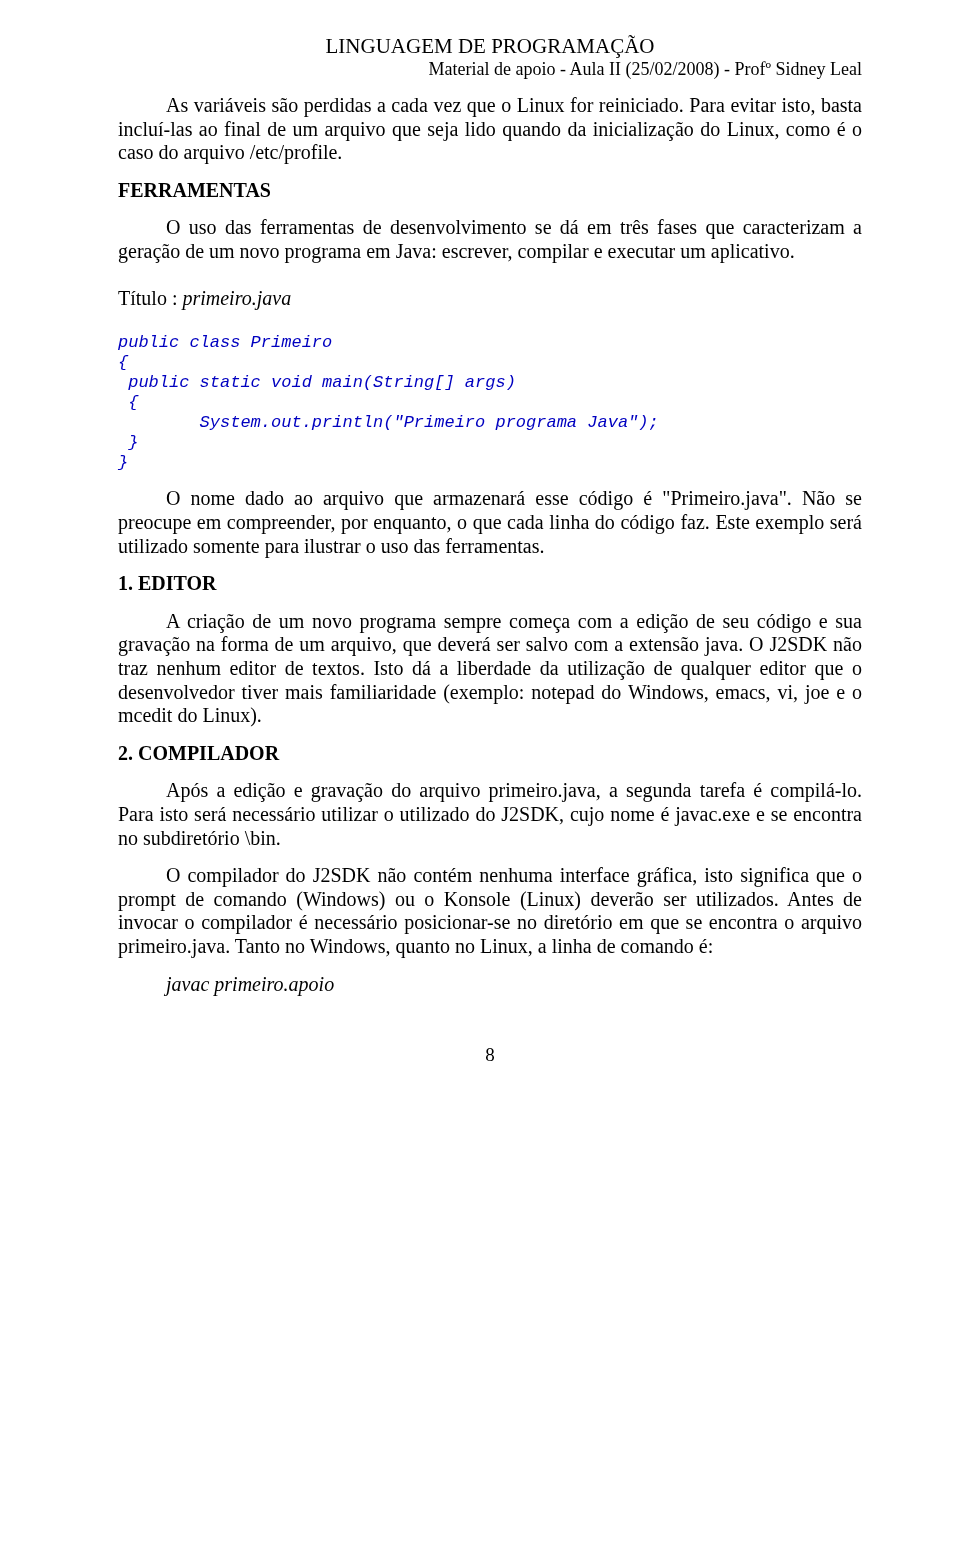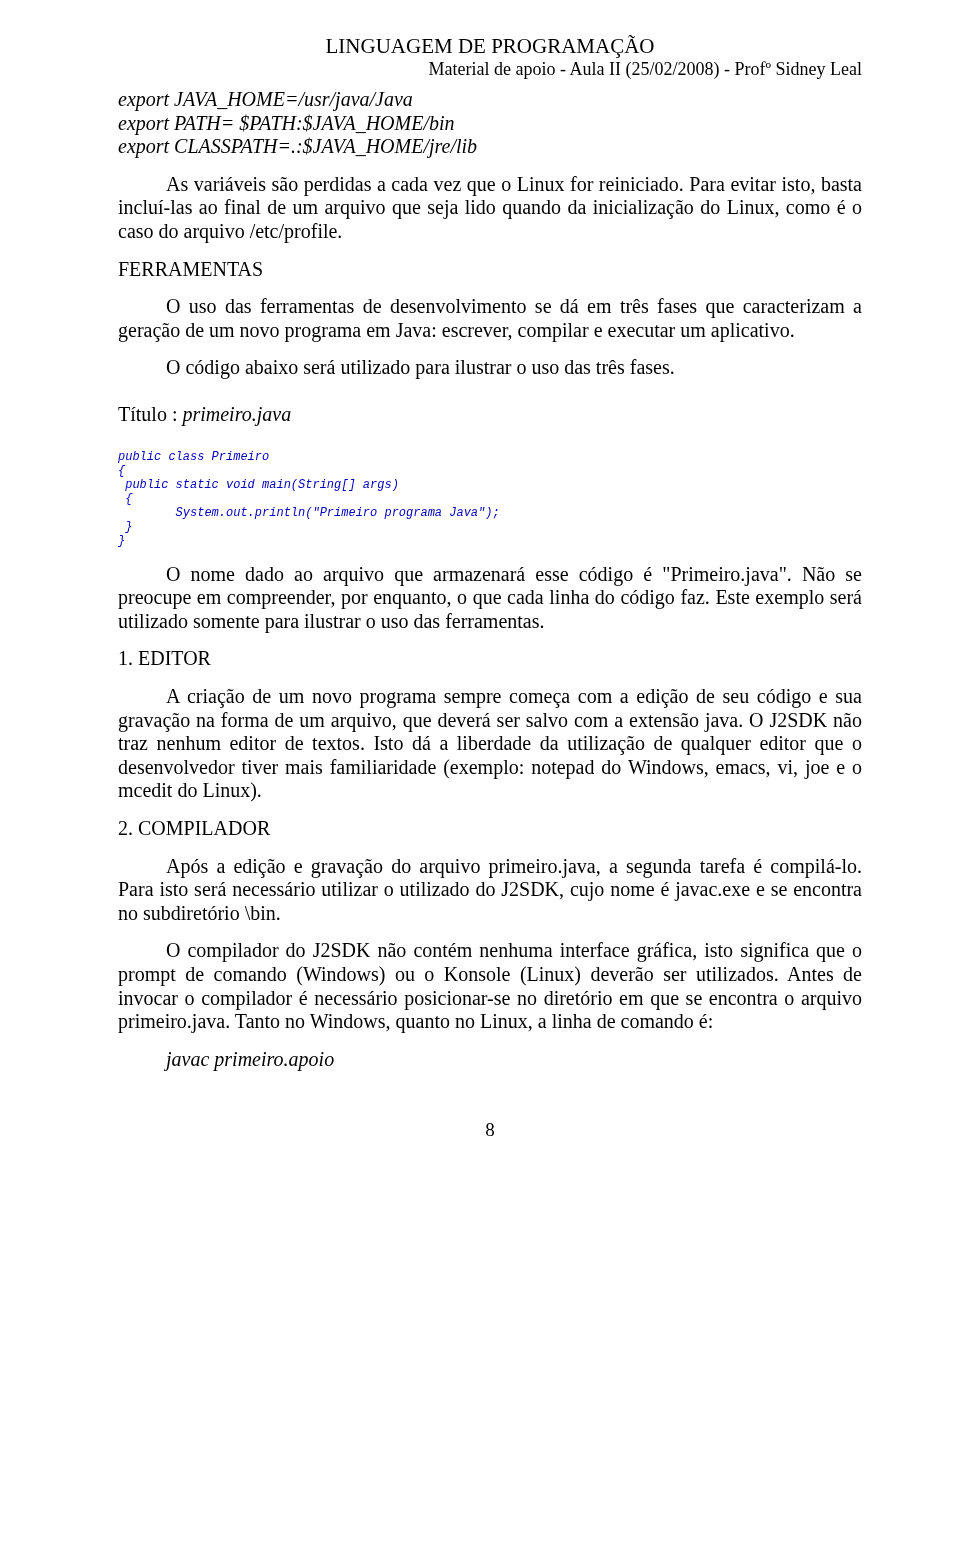--- a/index.html
+++ b/index.html
@@ -24,29 +24,29 @@
   .envline {
     font-style: italic;
     font-size: 20px;
   }
   .para {
     text-align: justify;
     margin: 14px 0;
   }
   .indent { text-indent: 48px; }
   .section-heading {
-    font-weight: normal;
+    font-weight: bold;
     margin: 14px 0 8px 0;
   }
   .code {
     font-family: "Courier New", Courier, monospace;
     font-style: italic;
     color: #0000c0;
     white-space: pre;
-    font-size: 12px;
+    font-size: 17px;
     margin: 10px 0;
   }
   .code-ind { padding-left: 0; }
   .cmd {
     font-style: italic;
     margin: 14px 0 0 48px;
   }
   .title-line { margin: 23px 0; }
   .pnum {
     text-align: center;
@@ -57,33 +57,27 @@
 </head>
 <body>
 
 <div class="page">
 
   <div class="header">
     <div class="header-line1">LINGUAGEM DE PROGRAMAÇÃO</div>
     <div class="header-line2">Material de apoio - Aula II (25/02/2008) - Profº Sidney Leal</div>
   </div>
 
-  <div>
-    <div class="envline">export JAVA_HOME=/usr/java/Java</div>
-    <div class="envline">export PATH= $PATH:$JAVA_HOME/bin</div>
-    <div class="envline">export CLASSPATH=.:$JAVA_HOME/jre/lib</div>
-  </div>
 
   <div class="para indent">As variáveis são perdidas a cada vez que o Linux for reiniciado. Para evitar isto, basta incluí-las ao final de um arquivo que seja lido quando da inicialização do Linux, como é o caso do arquivo /etc/profile.</div>
 
   <div class="section-heading">FERRAMENTAS</div>
 
   <div class="para indent">O uso das ferramentas de desenvolvimento se dá em três fases que caracterizam a geração de um novo programa em Java: escrever, compilar e executar um aplicativo.</div>
 
-  <div class="para indent">O código abaixo será utilizado para ilustrar o uso das três fases.</div>
 
   <div class="title-line">
     <span>Título : </span><i>primeiro.java</i>
   </div>
 
   <div class="code code-ind"><span>public class Primeiro</span>
 <span>{</span>
 <span> public static void main(String[] args)</span>
 <span> {</span>
 <span>        System.out.println("Primeiro programa Java");</span>

